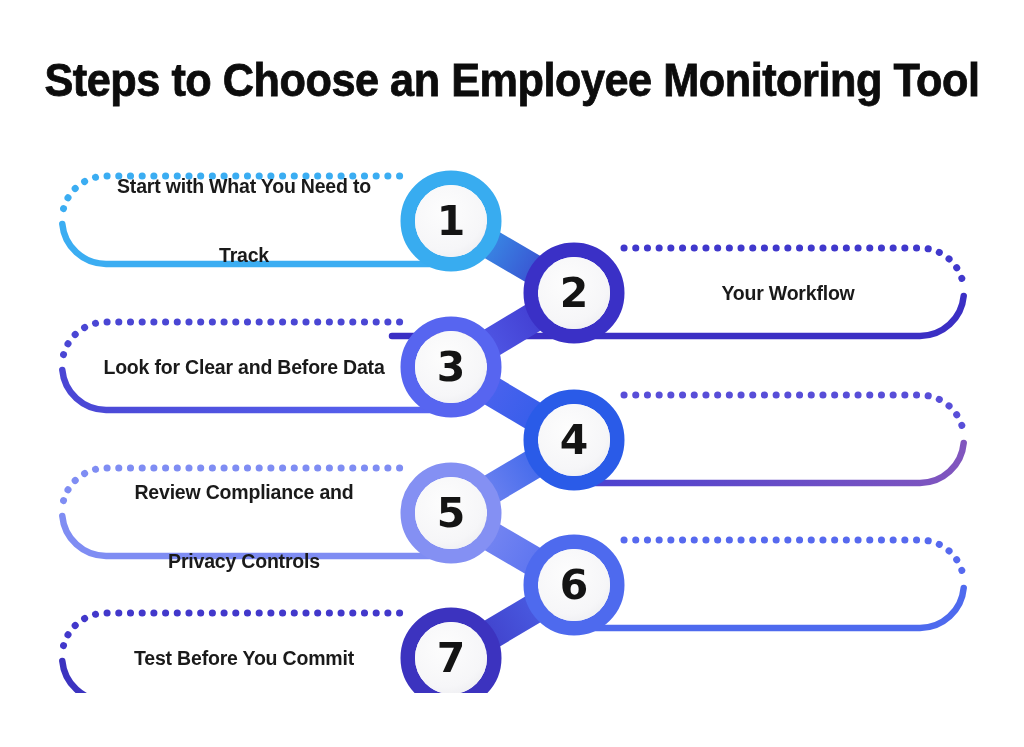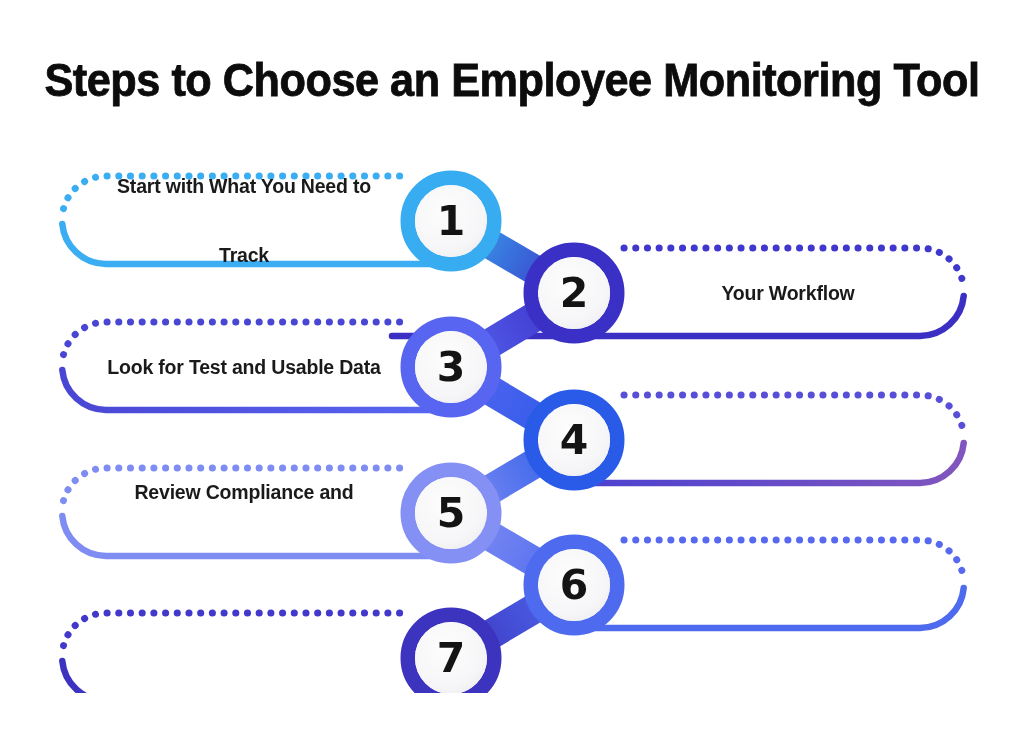--- a/index.html
+++ b/index.html
@@ -133,19 +133,23 @@
   <span class="num" style="left:451px;top:658px;">7</span>
 
   <div class="label left" style="top:188px;">
     <span>Start with What You Need to</span>
     <span>Track</span>
   </div>
   <div class="label right" style="top:260px;">
     <span>Your Workflow</span>
   </div>
   <div class="label left" style="top:334px;">
-    <span>Look for Test and Usable Data</span>
+    <span>Look for Clear and Before Data</span>
   </div>
   <div class="label left" style="top:480px;justify-content:space-between;">
     <span>Review Compliance and</span>
+    <span>Privacy Controls</span>
+  </div>
+  <div class="label left" style="top:625px;">
+    <span>Test Before You Commit</span>
   </div>
 
 </div>
 
 </body></html>

